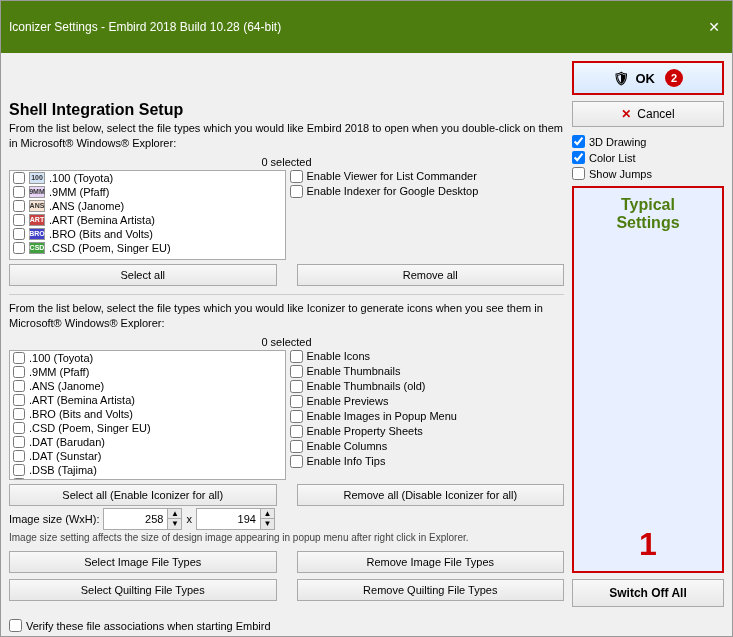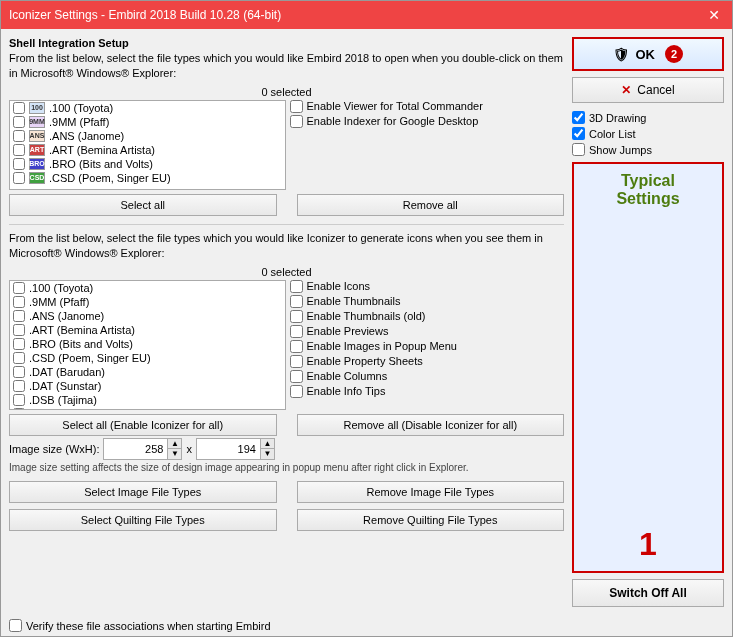--- a/index.html
+++ b/index.html
@@ -9,23 +9,23 @@
       width: 733px;
       height: 637px;
       background: #f0f0f0;
       border: 1px solid #999;
       display: flex;
       flex-direction: column;
       overflow: hidden;
     }
 
     .title-bar {
-      background: #ef4444;
+      background: #4d7c0f;
       color: white;
-      padding: 6px 8px;
+      padding: 18px 8px;
       display: flex;
       justify-content: space-between;
       align-items: center;
       font-size: 12px;
       flex-shrink: 0;
     }
 
     .title-bar-close {
       background: none;
       border: none;
@@ -54,22 +54,23 @@
     .right-panel {
       width: 152px;
       display: flex;
       flex-direction: column;
       gap: 6px;
       flex-shrink: 0;
     }
 
     .section-title {
       font-weight: bold;
-      font-size: 11px;
+      font-size: 16px;
       margin-bottom: 2px;
+      margin-top: 40px;
     }
 
     .section-desc {
       font-size: 11px;
       line-height: 1.4;
       margin-bottom: 4px;
     }
 
     .list-area {
       display: flex;
@@ -365,21 +366,21 @@
             </div>
             <div class="listbox-item">
               <input type="checkbox" style="">
               <span class="icon-box icon-csd">CSD</span>
               <span>.CSD (Poem, Singer EU)</span>
             </div>
           </div>
           <div class="options-area">
             <label>
               <input type="checkbox" style="">
-              <span>Enable Viewer for Total Commander</span>
+              <span>Enable Viewer for List Commander</span>
             </label>
             <label>
               <input type="checkbox" style="">
               <span>Enable Indexer for Google Desktop</span>
             </label>
           </div>
         </div>
         <div class="btn-row">
           <button class="btn">Select all</button>
           <button class="btn">Remove all</button>

